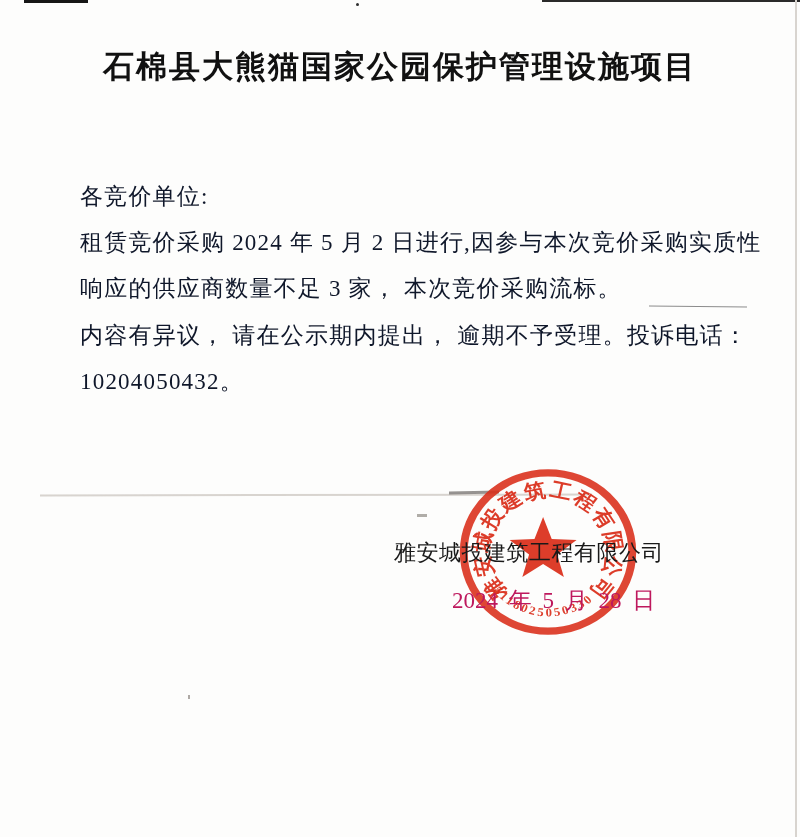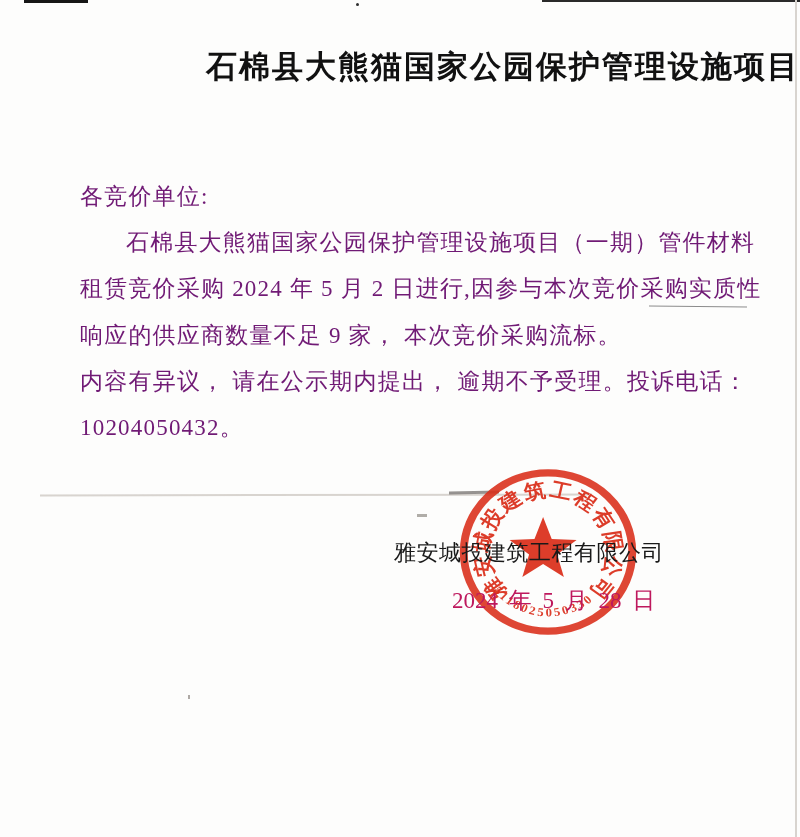--- a/index.html
+++ b/index.html
@@ -4,32 +4,32 @@
 <style>
   html,body { margin:0; padding:0; background:#fff; }
   .page {
     position:relative; width:800px; height:837px;
     background:#fdfdfc; overflow:hidden;
     font-family:"Liberation Serif","DejaVu Serif",serif;
     color:#1c1c1c;
   }
 
   
-  .title-block { position:absolute; left:0; top:46px; width:800px; text-align:right; z-index:3; }
+  .title-block { position:absolute; left:0; top:46px; width:800px; text-align:center; z-index:3; }
   .title-line {
     font-family:"Liberation Sans","DejaVu Sans",sans-serif;
     font-weight:700; font-size:31px; line-height:41px;
     letter-spacing:2px; color:#111; white-space:nowrap;
   }
 
   
   .body-block { position:absolute; left:80px; top:174px; width:668px; z-index:3; }
   .line {
     height:46.2px; line-height:46.2px; font-size:23px;
-    letter-spacing:1.2px; white-space:nowrap; color:#701a75;
+    letter-spacing:1.2px; white-space:nowrap; color:#0f172a;
   }
   .line.indent { text-indent:46px; }
   .line.just { text-align:justify; text-align-last:justify; }
 
   
   .sig-company {
     position:absolute; left:394px; top:538px; z-index:4;
     font-size:22px; letter-spacing:0.5px; white-space:nowrap; color:#191919;
   }
   .sig-date {
@@ -79,23 +79,22 @@
   <div class="artifact a-dash-small"></div>
   <div class="artifact a-underline"></div>
   <div class="artifact a-right-edge"></div>
 
   <div class="title-block">
     <div class="title-line">石棉县大熊猫国家公园保护管理设施项目</div>
   </div>
 
   <div class="body-block">
     <div class="line">各竞价单位:</div>
-    <div class="line just indent">石棉县大熊猫国家公园保护管理设施项目（一期）管件材料</div>
     <div class="line just">租赁竞价采购 2024 年 5 月 2 日进行,因参与本次竞价采购实质性</div>
-    <div class="line">响应的供应商数量不足 9 家， 本次竞价采购流标。</div>
+    <div class="line">响应的供应商数量不足 3 家， 本次竞价采购流标。</div>
     <div class="line just">内容有异议， 请在公示期内提出， 逾期不予受理。投诉电话：</div>
     <div class="line">10204050432。</div>
   </div>
 
   <div class="seal">
     <svg viewBox="0 0 200 200" preserveAspectRatio="none">
       <defs>
         <path id="sealArcTop" d="M 59.1 143.9 A 60 60 0 1 1 140.9 143.9" fill="none"></path>
         <path id="sealArcBottom" d="M 44.1 142.1 A 70 70 0 0 0 155.9 142.1" fill="none"></path>
       </defs>

